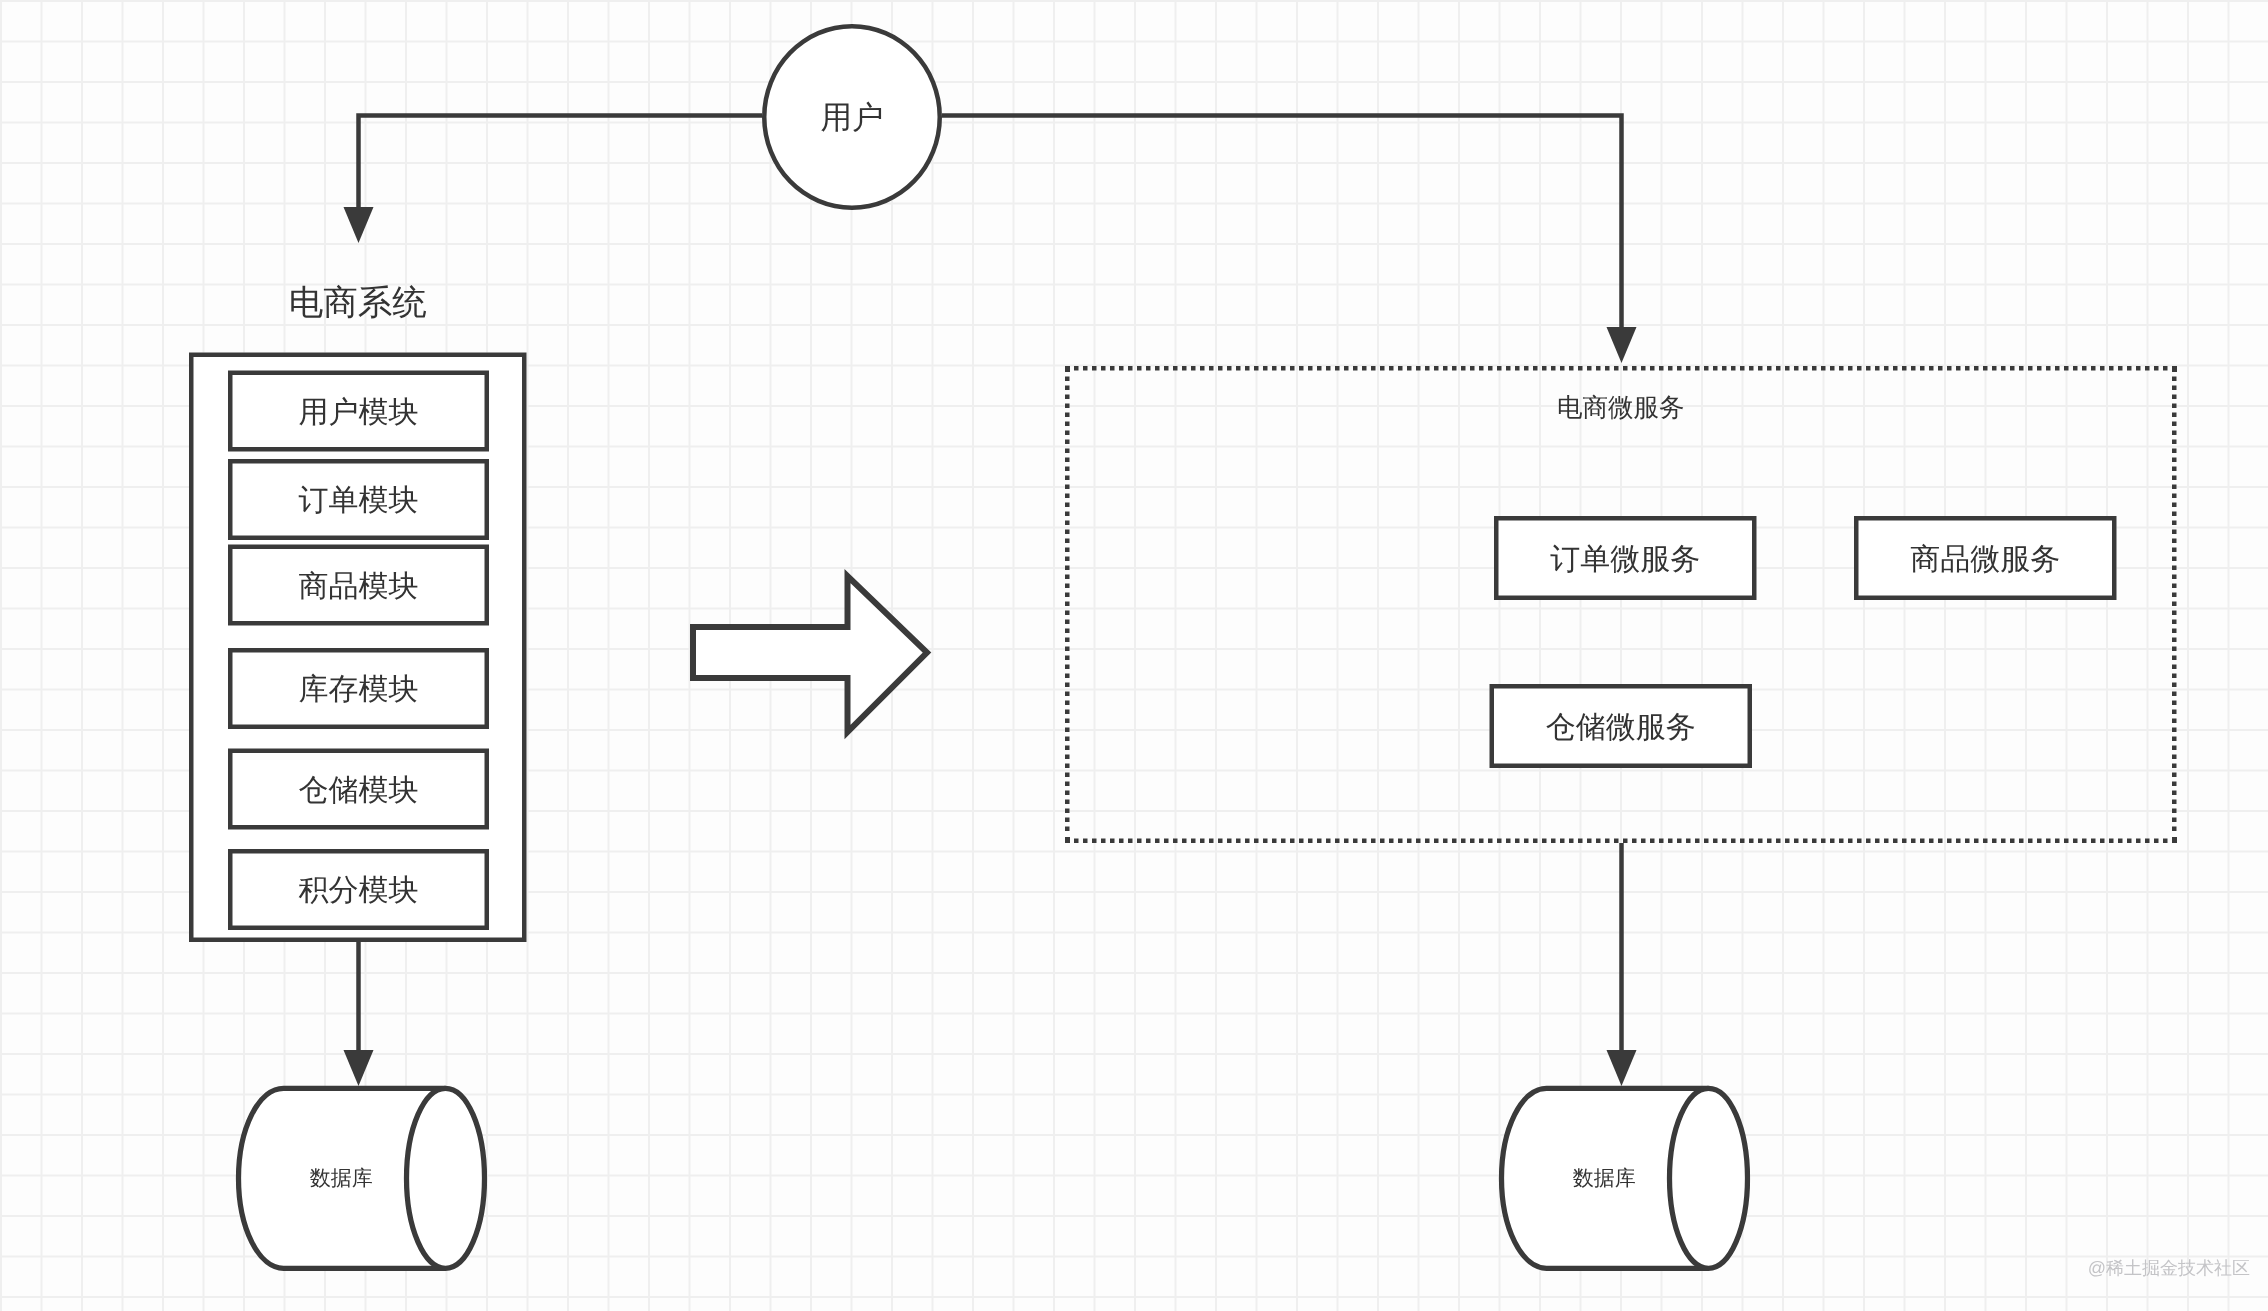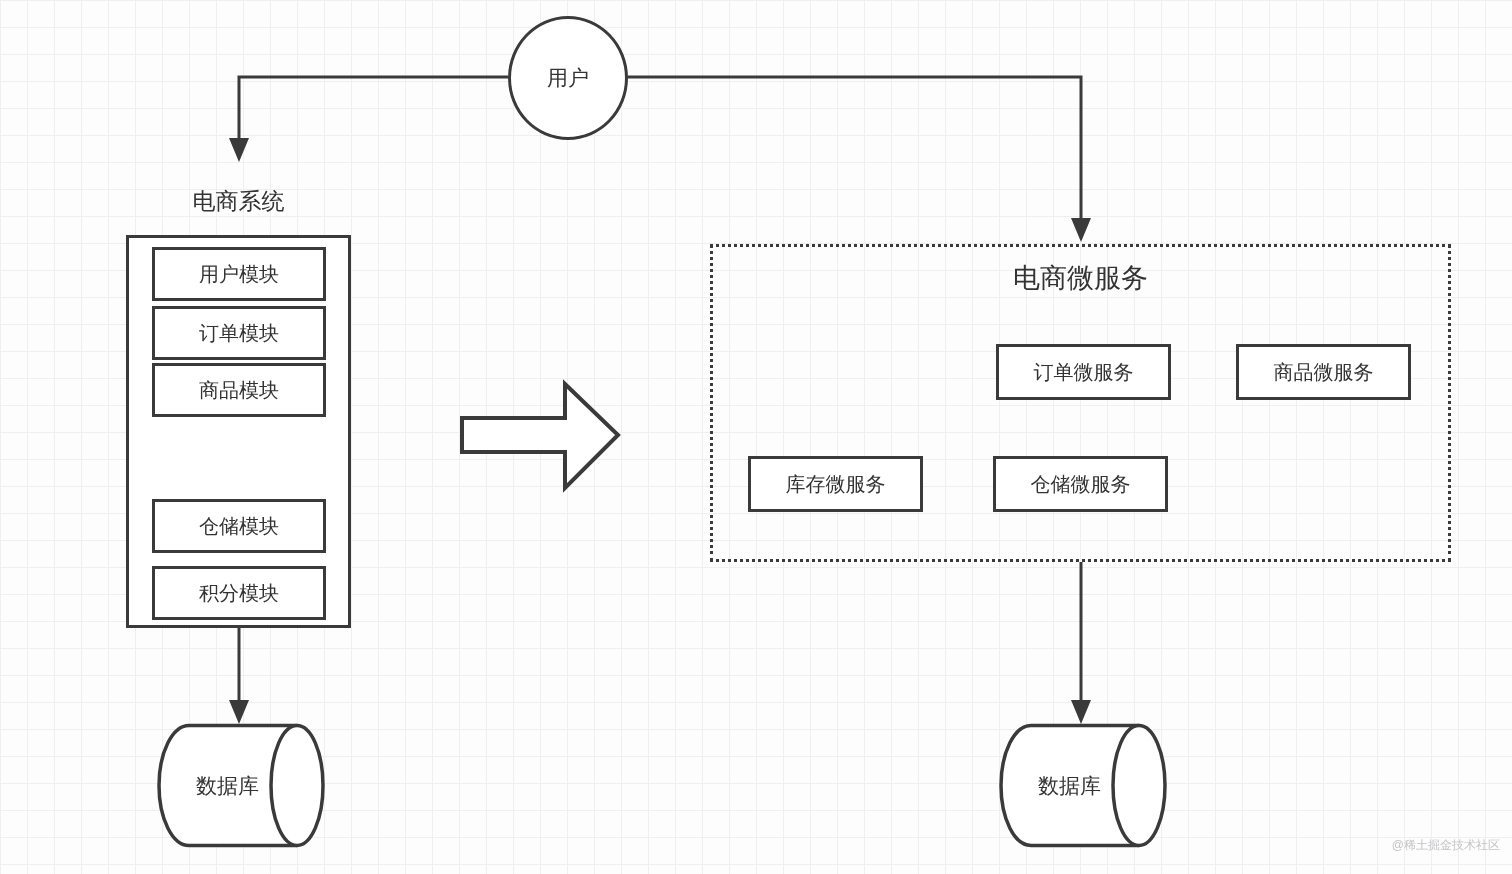--- a/index.html
+++ b/index.html
@@ -60,40 +60,40 @@
     position: absolute;
     left: 710px; top: 244px;
     width: 741px; height: 318px;
     border: 3px dotted #3a3a3a;
   }
   .ms-title {
     position: absolute;
     left: 0; top: 13px;
     width: 100%;
     text-align: center;
-    font-size: 27px;
+    font-size: 17px;
   }
   .svc {
     position: absolute;
     width: 175px; height: 56px;
     background: #ffffff;
     border: 3px solid #3a3a3a;
     display: flex; align-items: center; justify-content: center;
     font-size: 20px;
   }
   .cylinder {
     position: absolute;
     width: 170px; height: 125px;
   }
   .cylinder .db-label {
     position: absolute;
     left: 0; top: 0;
     width: 145px; height: 125px;
     display: flex; align-items: center; justify-content: center;
-    font-size: 21px;
+    font-size: 14px;
   }
   .watermark {
     position: absolute;
     right: 12px; bottom: 20px;
     font-size: 12px;
     color: #c4c4c7;
   }
 </style>
 </head>
 <body>
@@ -119,29 +119,29 @@
 
   <div class="user-circle">
     <span>用户</span>
   </div>
 
   <div class="mono-title">电商系统</div>
   <div class="mono-box">
     <div class="module" style="top:68px">订单模块</div>
     <div class="module" style="top:9px">用户模块</div>
     <div class="module" style="top:125px">商品模块</div>
+    <div class="module" style="top:194px">库存模块</div>
     <div class="module" style="top:261px">仓储模块</div>
     <div class="module" style="top:328px">积分模块</div>
   </div>
 
   <div class="dashed-box">
     <div class="ms-title">电商微服务</div>
     <div class="svc" style="left:283px; top:97px">订单微服务</div>
     <div class="svc" style="left:523px; top:97px">商品微服务</div>
-    <div class="svc" style="left:35px;  top:209px">库存微服务</div>
     <div class="svc" style="left:280px; top:209px">仓储微服务</div>
   </div>
 
   <div class="cylinder" style="left:155px; top:723px">
     <svg width="170" height="125" viewBox="0 0 170 125">
       <path d="M 142 2.5 L 34 2.5 A 30 60 0 0 0 34 122.5 L 142 122.5" fill="#ffffff" stroke="#3a3a3a" stroke-width="3.5"></path>
       <ellipse cx="142" cy="62.5" rx="26" ry="60" fill="#ffffff" stroke="#3a3a3a" stroke-width="3.5"></ellipse>
     </svg>
     <div class="db-label">数据库</div>
   </div>

